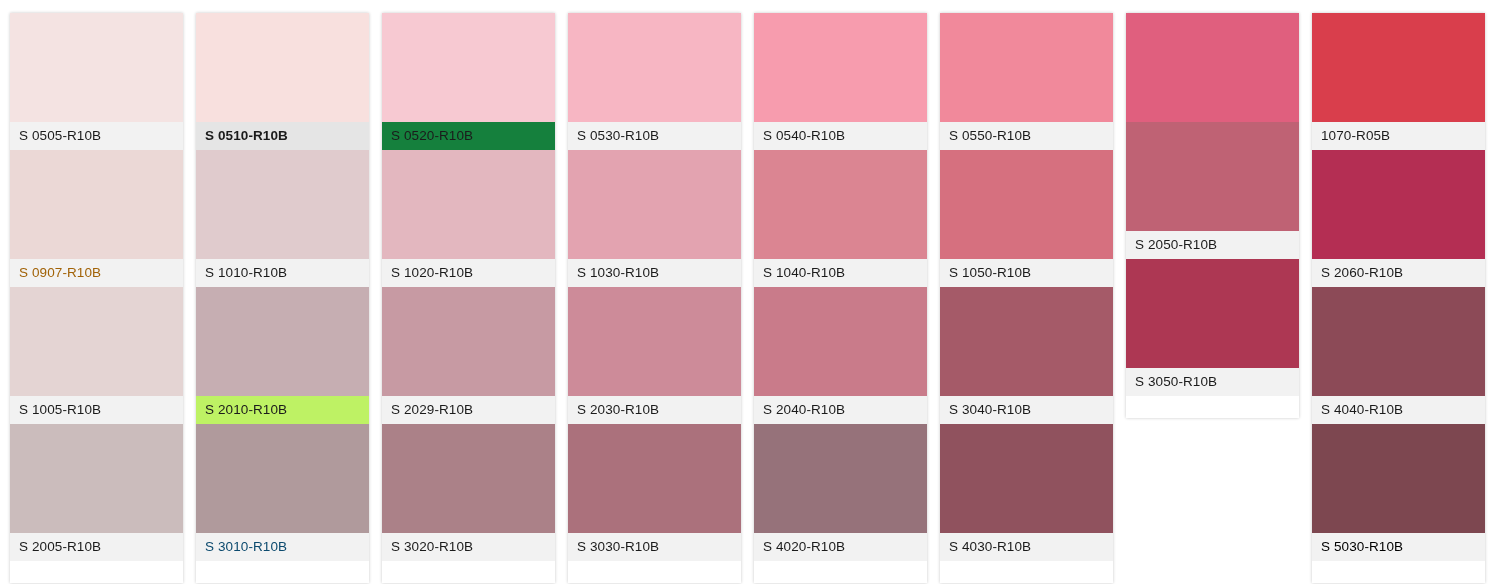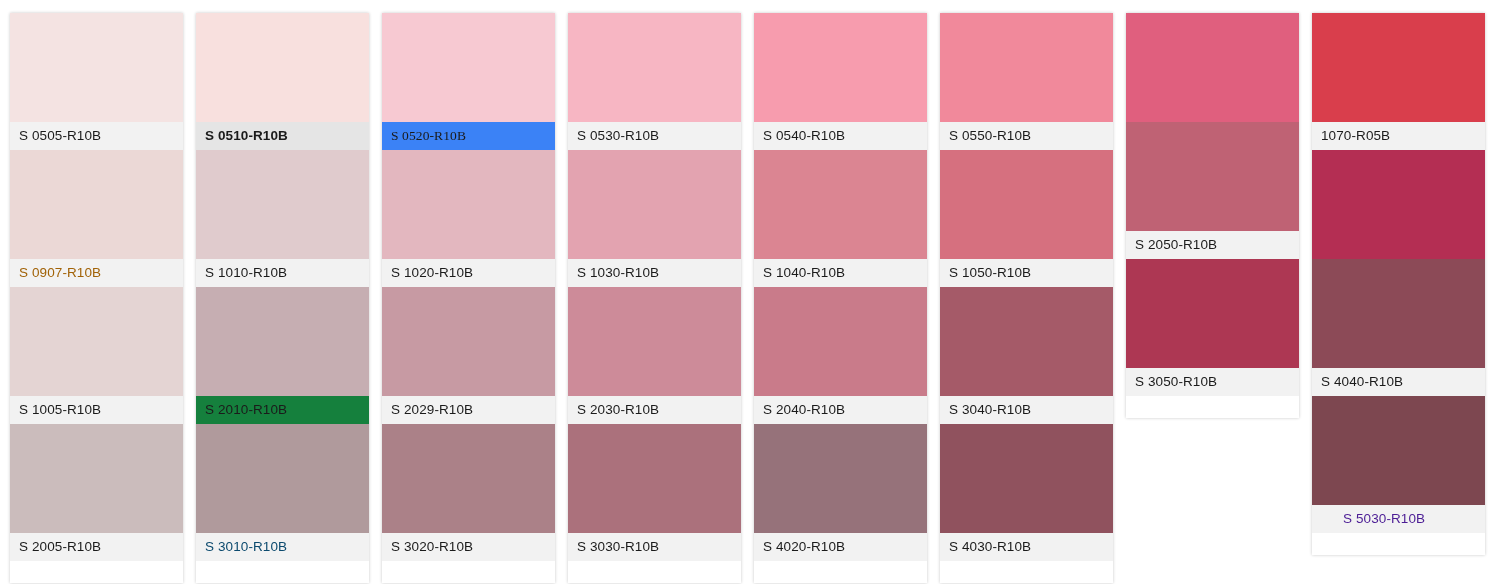--- a/index.html
+++ b/index.html
@@ -113,38 +113,38 @@
         </div>
       </div>
       <div class="swatch-card">
         <div class="swatch-chip" style="background: rgb(224, 203, 205);"></div>
         <div class="swatch-label-bar" style="background: rgb(242, 242, 242);">
           <span class="swatch-label" style="color: rgb(27, 27, 27);">S 1010-R10B</span>
         </div>
       </div>
       <div class="swatch-card">
         <div class="swatch-chip" style="background: rgb(198, 174, 178);"></div>
+        <div class="swatch-label-bar" style="background: #bef264;">
+          <span class="swatch-label" style="color: rgb(27, 27, 27);">S 2010-R10B</span>
+        </div>
+      </div>
+      <div class="swatch-card">
+        <div class="swatch-chip" style="background: rgb(176, 154, 156);"></div>
+        <div class="swatch-label-bar" style="background: rgb(242, 242, 242);">
+          <span class="swatch-label" style="color: #0c4a6e;">S 3010-R10B</span>
+        </div>
+      </div>
+      <div class="swatch-card partial">
+        <div class="swatch-chip" style="background: rgb(255, 255, 255);"></div>
+      </div>
+    </div>
+    <div class="swatch-column">
+      <div class="swatch-card">
+        <div class="swatch-chip" style="background: rgb(247, 201, 210);"></div>
         <div class="swatch-label-bar" style="background: #15803d;">
-          <span class="swatch-label" style="color: rgb(27, 27, 27);">S 2010-R10B</span>
-        </div>
-      </div>
-      <div class="swatch-card">
-        <div class="swatch-chip" style="background: rgb(176, 154, 156);"></div>
-        <div class="swatch-label-bar" style="background: rgb(242, 242, 242);">
-          <span class="swatch-label" style="color: #0c4a6e;">S 3010-R10B</span>
-        </div>
-      </div>
-      <div class="swatch-card partial">
-        <div class="swatch-chip" style="background: rgb(255, 255, 255);"></div>
-      </div>
-    </div>
-    <div class="swatch-column">
-      <div class="swatch-card">
-        <div class="swatch-chip" style="background: rgb(247, 201, 210);"></div>
-        <div class="swatch-label-bar" style="background: #3b82f6; font-family: Liberation Serif, serif;">
           <span class="swatch-label" style="color: rgb(27, 27, 27);">S 0520-R10B</span>
         </div>
       </div>
       <div class="swatch-card">
         <div class="swatch-chip" style="background: rgb(227, 183, 191);"></div>
         <div class="swatch-label-bar" style="background: rgb(242, 242, 242);">
           <span class="swatch-label" style="color: rgb(27, 27, 27);">S 1020-R10B</span>
         </div>
       </div>
       <div class="swatch-card">
@@ -272,30 +272,33 @@
     </div>
     <div class="swatch-column">
       <div class="swatch-card">
         <div class="swatch-chip" style="background: rgb(217, 62, 76);"></div>
         <div class="swatch-label-bar" style="background: rgb(242, 242, 242);">
           <span class="swatch-label" style="color: rgb(27, 27, 27);">1070-R05B</span>
         </div>
       </div>
       <div class="swatch-card">
         <div class="swatch-chip" style="background: rgb(180, 46, 83);"></div>
+        <div class="swatch-label-bar" style="background: rgb(242, 242, 242);">
+          <span class="swatch-label" style="color: rgb(27, 27, 27);">S 2060-R10B</span>
+        </div>
       </div>
       <div class="swatch-card">
         <div class="swatch-chip" style="background: rgb(140, 74, 87);"></div>
         <div class="swatch-label-bar" style="background: rgb(242, 242, 242);">
           <span class="swatch-label" style="color: rgb(27, 27, 27);">S 4040-R10B</span>
         </div>
       </div>
       <div class="swatch-card">
         <div class="swatch-chip" style="background: rgb(125, 71, 80);"></div>
         <div class="swatch-label-bar" style="background: rgb(242, 242, 242);">
-          <span class="swatch-label" style="color: #4c1d95; margin-left: 22px;">S 5030-R10B</span>
+          <span class="swatch-label" style="color: #000000;">S 5030-R10B</span>
         </div>
       </div>
       <div class="swatch-card partial">
         <div class="swatch-chip" style="background: rgb(255, 255, 255);"></div>
       </div>
     </div>
   </div>
 
 </body></html>

